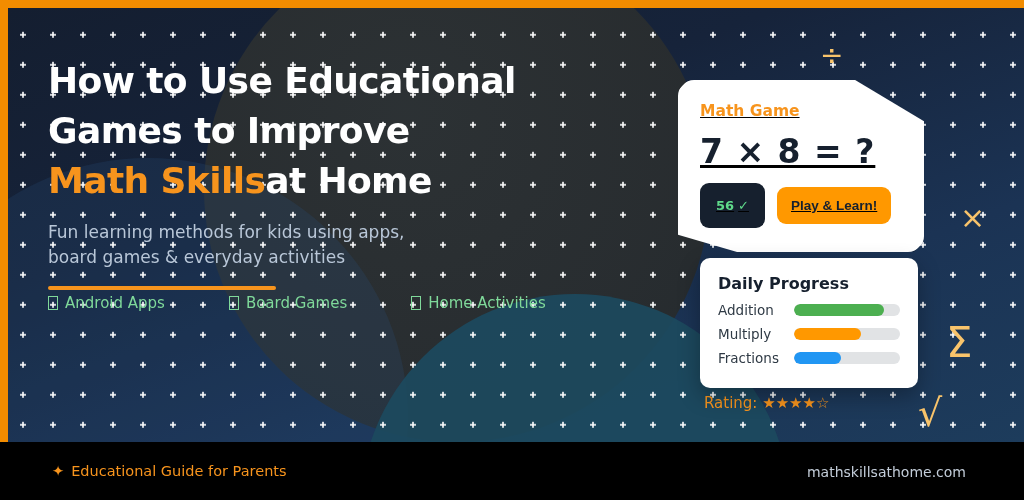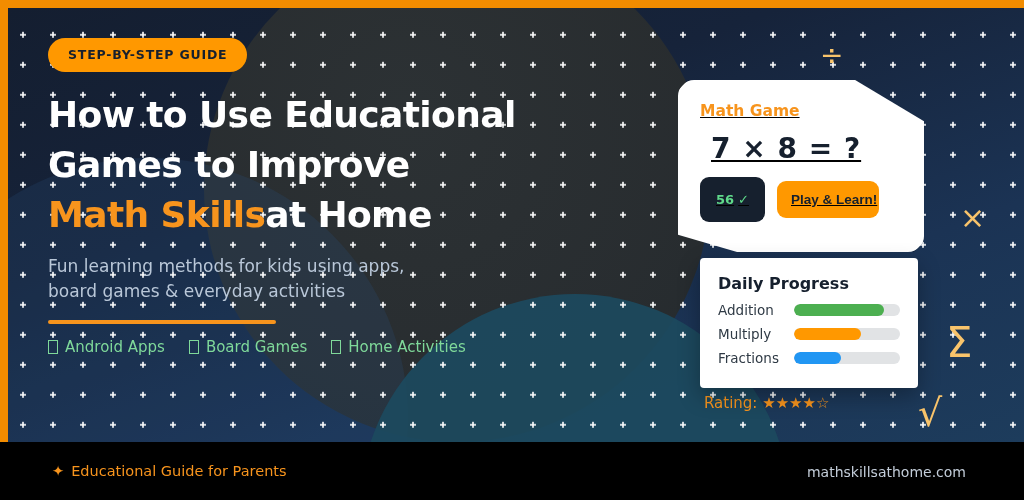--- a/index.html
+++ b/index.html
@@ -94,23 +94,23 @@
   }
 
   .rule {
     margin-top:16px;
     width:228px; height:4px;
     background:#F7941D;
     border-radius:2px;
   }
 
   .features {
-    margin-top:14px;
+    margin-top:4px;
     display:flex;
-    gap:24px;
+    gap:64px;
     color:#7fd99a;
     font-size:15px;
   }
   .feature { white-space:nowrap; }
   .feature .glyph {
     display:inline-block;
     width:10px; height:14px;
     border:1.4px solid #7fd99a;
     margin-right:7px;
     vertical-align:-2px;
@@ -145,23 +145,22 @@
   .card-game-inner { padding:22px 22px 0 22px; }
   .card-title {
     color:#F7941D;
     font-weight:bold;
     font-size:15.5px;
   }
   .equation {
     margin-top:12px;
     color:#16202e;
     font-weight:bold;
-    font-size:28px;
+    font-size:33px;
     letter-spacing:1px;
-    margin-left:11px;
   }
   .card-row {
     margin-top:12px;
     display:flex; align-items:center; gap:12px;
   }
   .answer-chip {
     background:#16202e;
     color:#5fd98a;
     font-weight:bold;
     font-size:13px;
@@ -170,33 +169,33 @@
     white-space:nowrap;
   }
   .answer-chip .tick { color:#5fd98a; margin-left:4px; font-weight:normal; }
   .play-btn {
     background:#FF9800;
     color:#16202e;
     font-weight:bold;
     font-size:13.5px;
     padding:11px 14px;
     border-radius:9px;
-    width:102px;
+    width:114px;
     white-space:nowrap;
     border:none;
     text-align:center;
   }
 
   
   .card-progress {
     position:absolute;
     left:700px; top:258px;
     width:218px; height:130px;
     background:#ffffff;
-    border-radius:4px;
+    border-radius:10px;
     z-index:21;
     padding:16px 18px;
     box-shadow:0 8px 22px rgba(0,0,0,.3);
   }
   .progress-title {
     color:#16202e;
     font-weight:bold;
     font-size:16px;
     margin-bottom:9px;
   }
@@ -249,21 +248,20 @@
           <rect x="4" y="1.8" width="2" height="6" fill="#ffffff" opacity="0.8"></rect>
           <rect x="2" y="3.8" width="6" height="2" fill="#ffffff" opacity="0.8"></rect>
         </pattern>
       </defs>
       <rect x="0" y="0" width="1016" height="434" fill="url(#plusPat)"></rect>
     </svg>
   </div>
 
   <div class="content">
 
-    <div class="badge">STEP-BY-STEP GUIDE</div>
 
     <div class="headline">
       <div>How to Use Educational</div>
       <div>Games to Improve</div>
       <div>
         <span class="accent">Math Skills</span><span>at Home</span>
       </div>
     </div>
 
     <div class="subhead">

